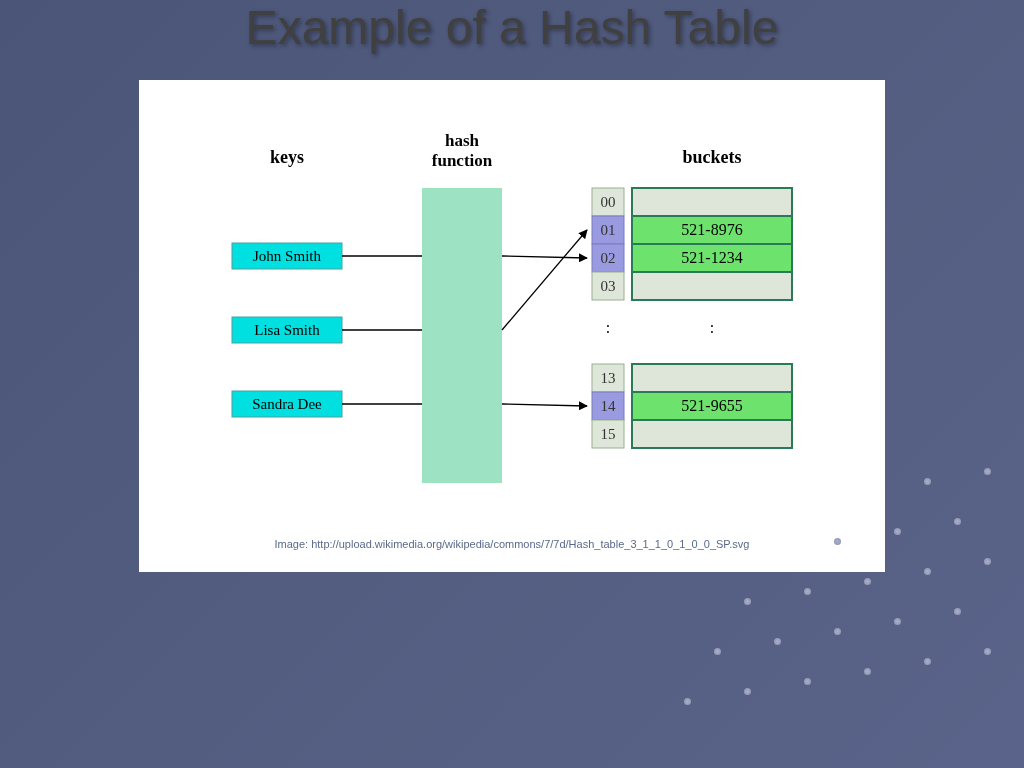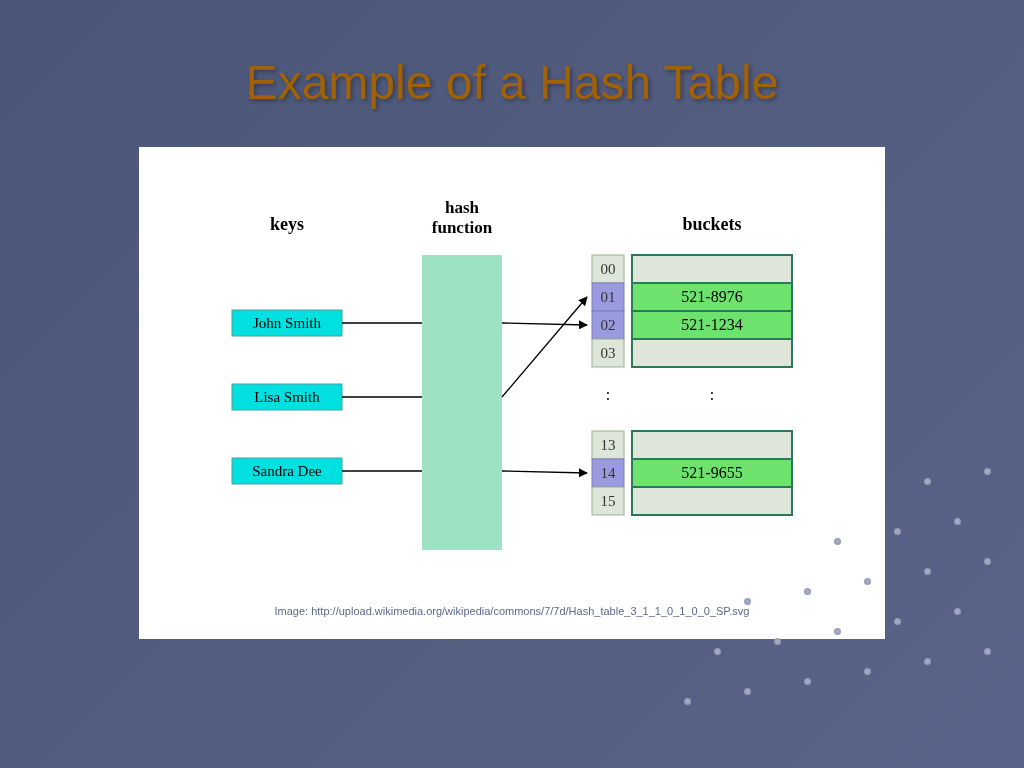--- a/index.html
+++ b/index.html
@@ -21,30 +21,29 @@
   }
   .dot {
     position: absolute;
     width: 7px;
     height: 7px;
     background: radial-gradient(circle, #aab0c8 0%, #8890b0 100%);
     border-radius: 50%;
   }
   .slide-title {
     text-align: center;
-    color: #a16207;
+    color: #404040;
     font-size: 48px;
     font-weight: normal;
-    padding-top: 55px;
     padding-bottom: 25px;
     text-shadow: 2px 2px 4px rgba(0,0,0,0.35);
   }
   .diagram-wrap {
     width: 746px;
-    margin: 12px auto;
+    margin: 0 auto;
     background: #fff;
     padding: 28px 20px 22px 20px;
     position: relative;
   }
   .svg-diagram {
     display: block;
     margin: 0 auto;
   }
   .caption {
     text-align: center;

